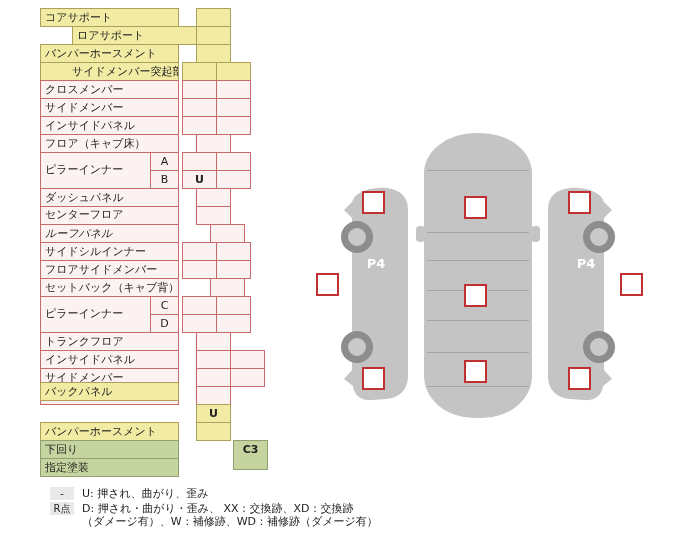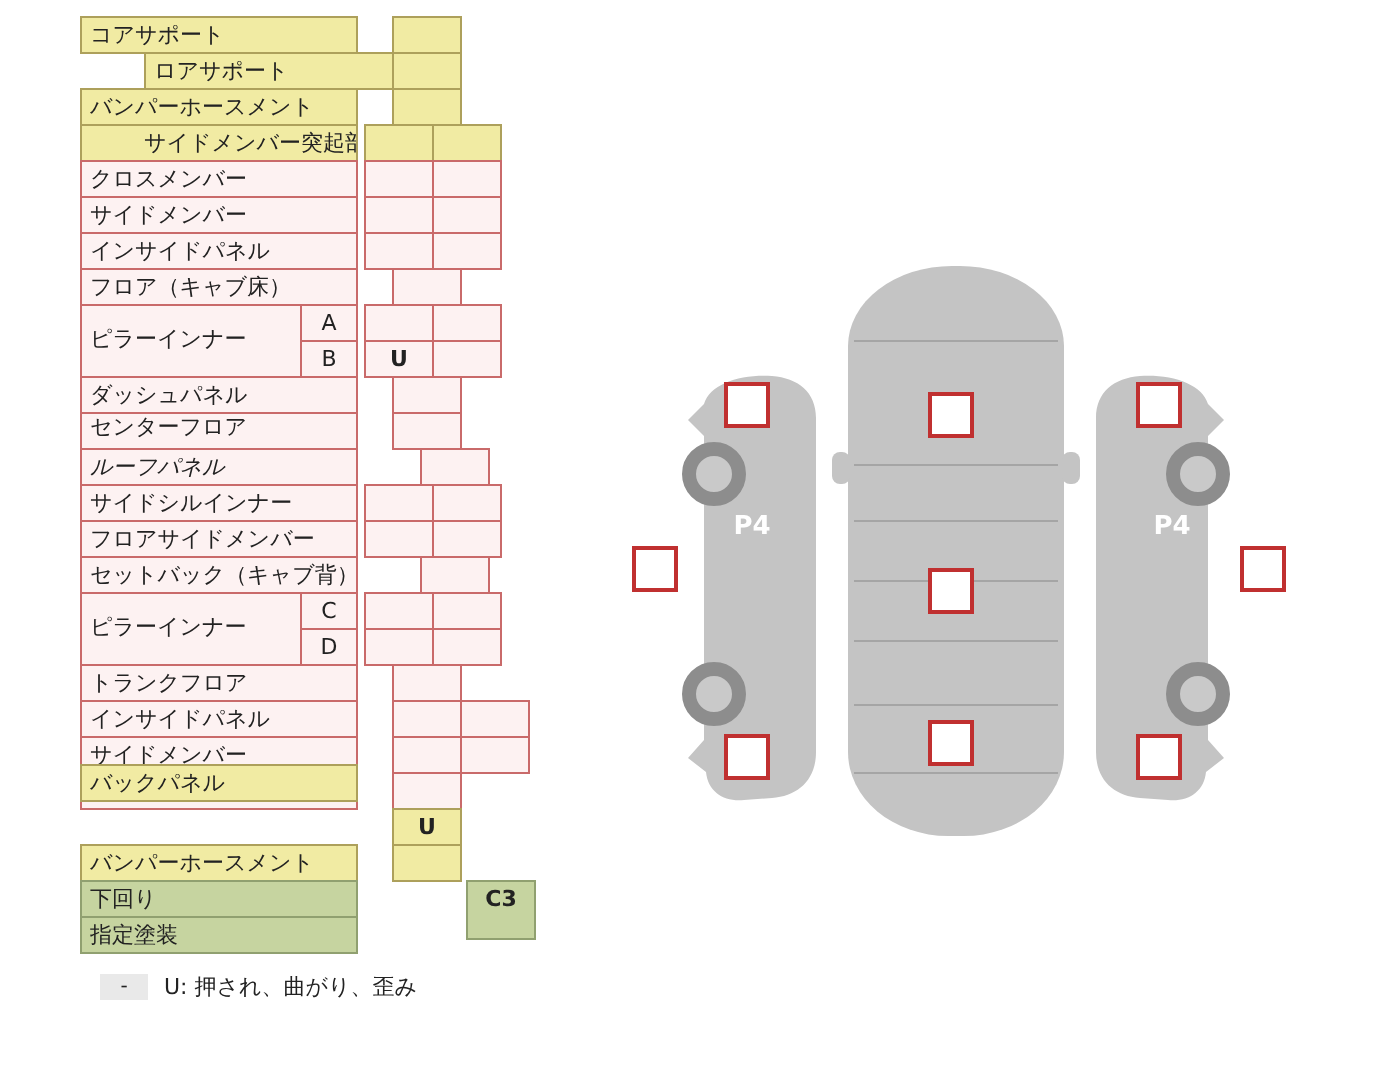--- a/index.html
+++ b/index.html
@@ -148,14 +148,21 @@
       <div class="p4" style="left: 572px; top: 256px;">P4</div>
     </div>
 
   <div id="legend">
       <div class="legend-row">
         <div class="badge">-</div>
         <div class="legend-lines">
           <div class="">U: 押され、曲がり、歪み</div>
         </div>
       </div>
+      <div class="legend-row">
+        <div class="badge">R点</div>
+        <div class="legend-lines">
+          <div class="">D: 押され・曲がり・歪み、 XX：交換跡、XD：交換跡</div>
+          <div class="">（ダメージ有）、W：補修跡、WD：補修跡（ダメージ有）</div>
+        </div>
+      </div>
     </div>
 </div>
 
 </body></html>

